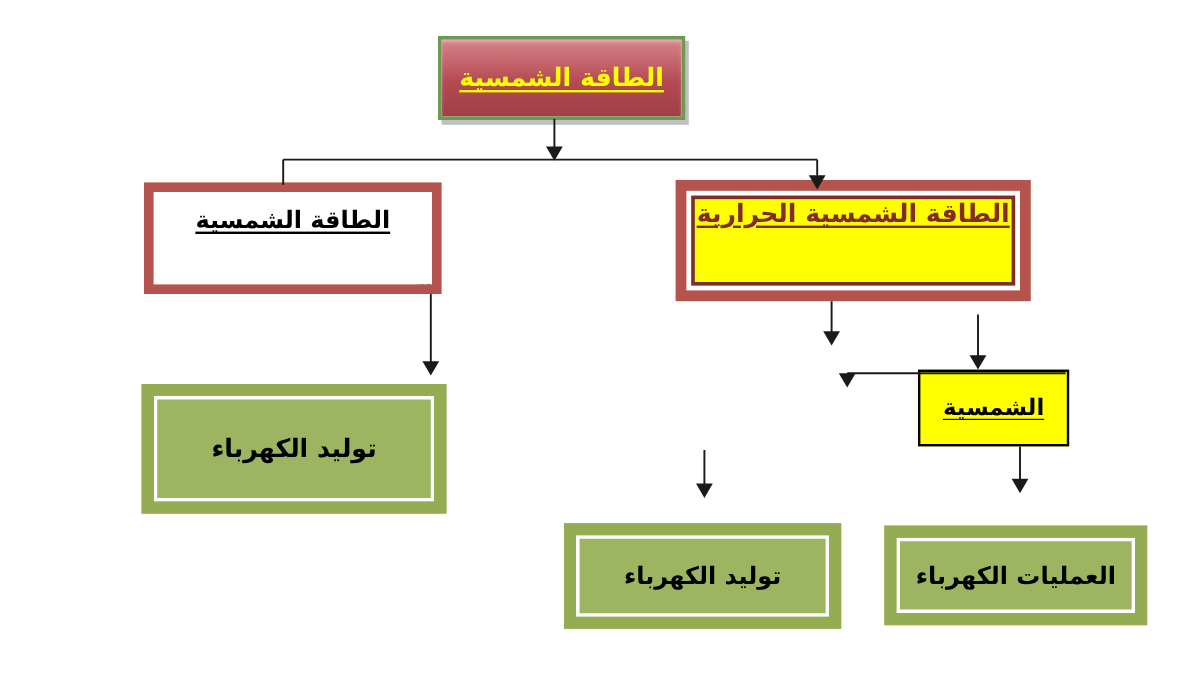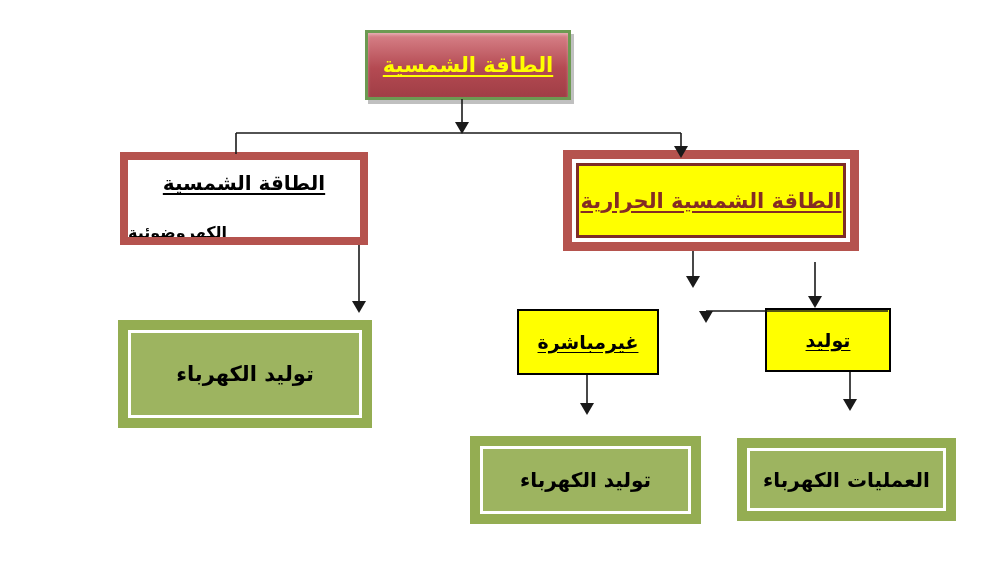--- a/index.html
+++ b/index.html
@@ -15,28 +15,28 @@
   .root { left:365px; top:30px; width:206px; height:70px;
           border:3px solid var(--root-border,#6c9a52);
           background:linear-gradient(180deg, var(--root-bg-top,#d8838a) 0%, #b44a52 55%, var(--root-bg-bottom,#a03e46) 100%);
           color:var(--root-text,#ffff00); font-size:21px;
           box-shadow:3px 4px 0 rgba(140,140,140,.55), inset 0 2px 3px rgba(255,255,255,.35); }
 
   .pv { left:120px; top:152px; width:248px; height:93px;
         border:8px solid var(--frame-red,#b5534e); background:#fff;
         display:block; overflow:hidden; }
   .pv-line1 { margin-top:10px; font-size:20px; line-height:26px; font-weight:bold; text-align:center; }
-  .pv-line2 { margin-top:25px; font-size:16px; line-height:24px; font-weight:bold; text-align:left; }
+  .pv-line2 { margin-top:36px; font-size:16px; line-height:24px; font-weight:bold; text-align:right; }
 
   .thermal { left:563px; top:150px; width:296px; height:101px;
              border:9px solid var(--frame-red,#b5534e); background:#fff; padding:4px; }
   .thermal-inner { width:100%; height:100%;
              border:3px solid var(--thermal-inner-border,#7e2d28);
              background:var(--thermal-bg,#ffff00);
-             display:flex; align-items:center; justify-content:center;
+             display:flex; justify-content:center;
              color:var(--thermal-text,#842c24); font-size:21px; font-weight:bold; }
 
   .green { border:10px solid var(--green-border,#94ad52);
            background:var(--green-fill,#9db460);
            box-shadow:inset 0 0 0 3px #fff; font-size:21px;margin-top:28px; }
   .pv-out       { left:118px; top:292px; width:254px; height:108px; }
   .indirect-out { left:470px; top:408px; width:231px; height:88px; font-size:20px; }
   .direct-out   { left:737px; top:410px; width:219px; height:83px;  font-size:20px; }
 
   .yellow { background:var(--yellow-bg,#ffff00); border:2px solid #000; font-size:19px; }
@@ -64,26 +64,23 @@
   <div class="box green pv-out">
     <span>توليد الكهرباء</span>
   </div>
 
   <div class="box thermal">
     <div class="thermal-inner">
       <span class="u">الطاقة الشمسية الحرارية</span>
     </div>
   </div>
 
-  <div class="box yellow indirect">
-    <span class="u">غيرمباشرة</span>
-  </div>
 
   <div class="box yellow direct">
-    <span class="u">توليد</span>
+    <span class="u">الشمسية</span>
   </div>
 
   <div class="box green indirect-out">
     <span>توليد الكهرباء</span>
   </div>
 
   <div class="box green direct-out">
     <span>العمليات الكهرباء</span>
   </div>
 

